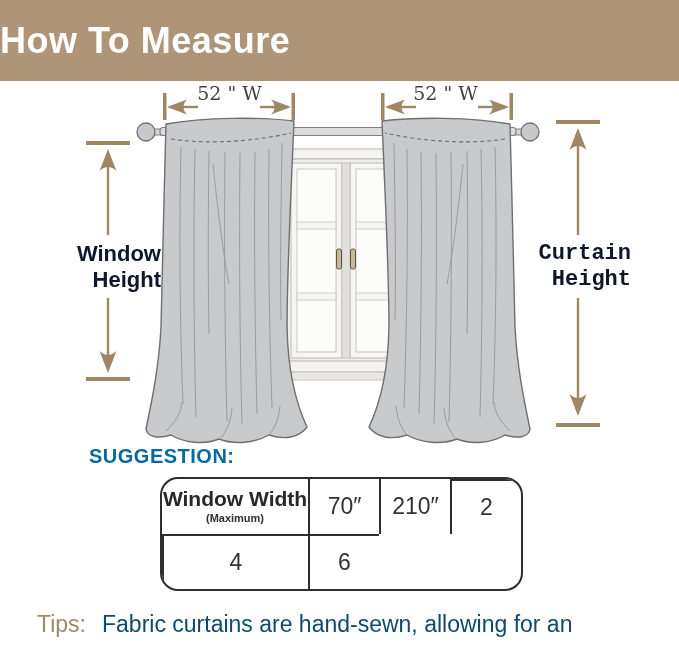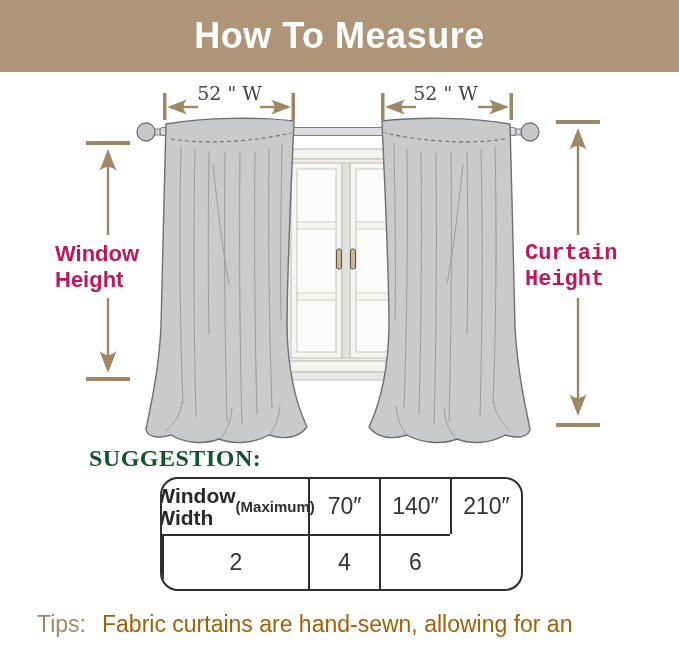--- a/index.html
+++ b/index.html
@@ -2,66 +2,66 @@
 <html><head>
 <meta charset="utf-8">
 <style>
   html,body{margin:0;padding:0;background:#fff;}
   .page{
     position:relative;width:679px;height:668px;background:#ffffff;
     font-family:"Liberation Sans",sans-serif;overflow:hidden;
   }
   
   .header{
-    position:absolute;left:0;top:0;width:679px;height:72px;
-    background:#AE9578;display:flex;align-items:center;justify-content:center;
+    position:absolute;left:0;top:0;width:679px;height:81px;
+    background:#AE9578;display:flex;align-items:center;
   }
   .header-title{
     color:#ffffff;font-size:36px;font-weight:bold;letter-spacing:0.5px;
   }
   
   .diagram{position:absolute;left:0;top:72px;width:679px;height:373px;}
   .diagram svg{position:absolute;left:0;top:0;}
   .dim-width-label{
     position:absolute;top:10px;width:125px;text-align:center;
     font-family:"DejaVu Serif",serif;font-size:19px;color:#44443f;
   }
   .dim-width-label.left{left:167px;}
   .dim-width-label.right{left:383px;}
   .height-label{
-    position:absolute;top:169px;width:106px;text-align:left;
-    font-size:22px;font-weight:bold;color:#be185d;line-height:26px;
+    position:absolute;top:169px;width:106px;text-align:right;
+    font-size:22px;font-weight:bold;color:#0f172a;line-height:26px;
   }
   .height-label.window{left:55px;}
   .height-label.curtain{left:525px;font-family:Liberation Mono, monospace;}
   
   .suggestion-title{
     position:absolute;left:89px;top:445px;
-    font-size:24px;font-weight:bold;color:#14532d;letter-spacing:0.5px;font-family:Liberation Serif, serif;
+    font-size:20px;font-weight:bold;color:#0369a1;letter-spacing:0.5px;
   }
   .size-table{
     position:absolute;left:160px;top:477px;
     display:grid;grid-template-columns:146px 71px 71px 71px;grid-auto-rows:55px;
     border:2.4px solid #2e2e2e;border-radius:18px;overflow:hidden;background:#fff;
   }
   .cell{
-    display:flex;flex-direction:row;align-items:center;justify-content:center;
+    display:flex;flex-direction:column;align-items:center;justify-content:center;
     border-left:2px solid #2e2e2e;border-top:2px solid #2e2e2e;
   }
   .cell.first-col{border-left:none;}
   .cell.first-row{border-top:none;}
   .cell-label{font-size:21px;font-weight:bold;color:#282828;line-height:22px;}
-  .cell-sublabel{font-size:15px;font-weight:bold;color:#2e2e2e;line-height:16px;}
+  .cell-sublabel{font-size:11px;font-weight:bold;color:#2e2e2e;line-height:16px;}
   .cell-value{font-size:23px;color:#333333;text-align:center;}
   
   .tips{
     position:absolute;left:37px;top:612px;display:flex;align-items:flex-end;
   }
   .tips-label{font-size:23px;color:#A08A68;margin-right:16px;line-height:25px;}
-  .tips-text{font-size:23px;color:#a16207;line-height:25px;}
+  .tips-text{font-size:23px;color:#0c4a6e;line-height:25px;}
   .tips-line2{padding-left:10px;}
 </style>
 </head>
 <body>
 
 <div class="page">
 
   <div class="header">
     <div class="header-title">How To Measure</div>
   </div>
@@ -176,23 +176,20 @@
 
   <div class="size-table">
     <div class="cell first-col first-row">
       <div class="cell-label">Window Width</div>
       <div class="cell-sublabel">(Maximum)</div>
     </div>
     <div class="cell first-row">
       <div class="cell-value">70″</div>
     </div>
     <div class="cell first-row">
-      <div class="cell-value">140″</div>
-    </div>
-    <div class="cell first-row">
       <div class="cell-value">210″</div>
     </div>
     <div class="cell">
       <div class="cell-value">2</div>
     </div>
     <div class="cell">
       <div class="cell-value">4</div>
     </div>
     <div class="cell">
       <div class="cell-value">6</div>

